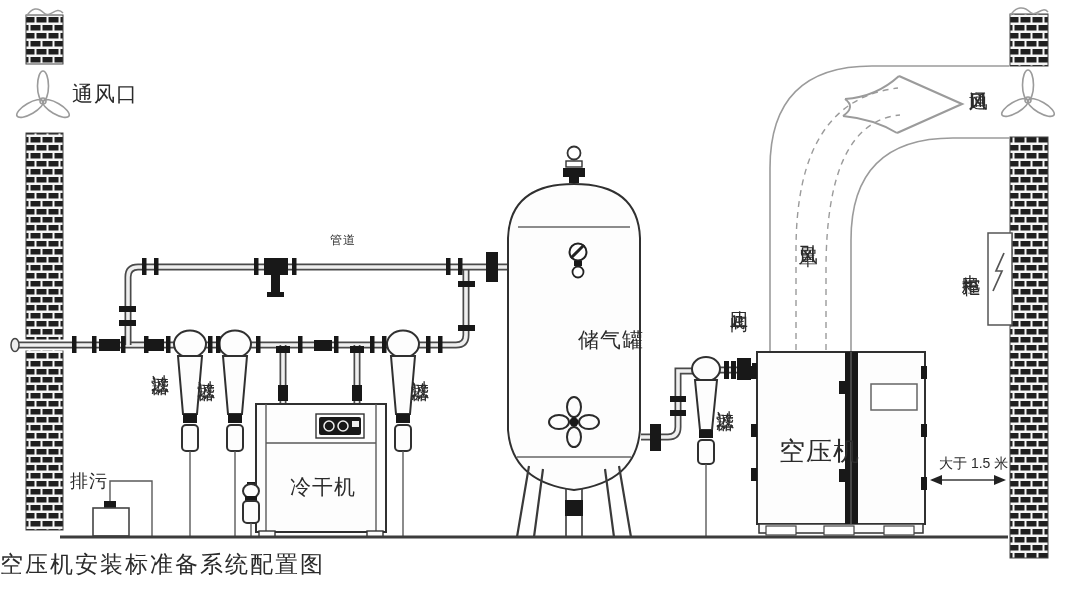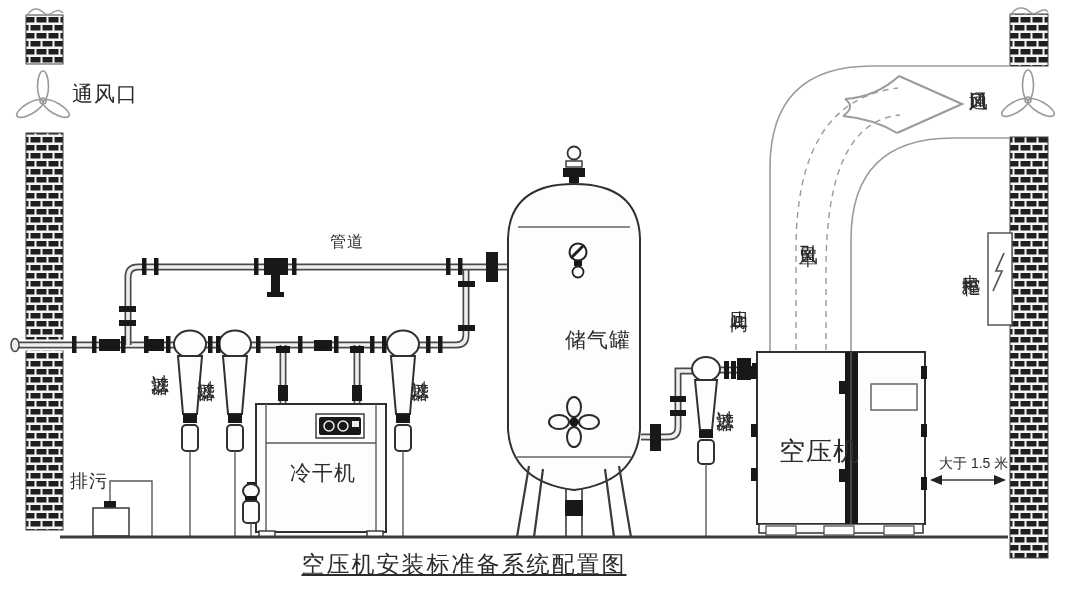--- a/index.html
+++ b/index.html
@@ -7,21 +7,21 @@
     position:relative;width:1080px;height:591px;overflow:hidden;
     background:var(--background,#ffffff);
     font-family:"Liberation Sans","DejaVu Sans",sans-serif;
   }
   .stage svg{position:absolute;left:0;top:0;}
   .lbl{
     position:absolute;color:var(--text,#2b2b2b);white-space:nowrap;
     line-height:1.06;letter-spacing:1px;
   }
   .v{writing-mode:vertical-rl;text-orientation:upright;letter-spacing:2px;}
-  .title{width:928px;text-align:center;letter-spacing:2px;text-decoration:underline;}
+  .title{width:928px;letter-spacing:2px;}
   
   .ln{stroke:var(--line,#3a3a3a);fill:none;}
   .lt{stroke:var(--light-line,#9b9b9b);fill:none;}
   .dash{stroke-dasharray:6 5;}
   .thin{stroke:#5a5a5a;fill:none;stroke-width:1.4;}
   .pipe{stroke:#4a4a4a;stroke-width:7;fill:none;}
   .pipe2{stroke:#efefef;stroke-width:3.6;fill:none;}
   .dark{fill:var(--fitting,#181818);stroke:none;}
   .shape{fill:#fdfdfd;stroke:#303030;stroke-width:2;}
   .wall{fill:url(#bk);stroke:#444;stroke-width:1;}
@@ -261,28 +261,28 @@
 
   <g>
     <path class="ln" stroke-width="1.6" d="M932,480 H1004"></path>
     <polygon fill="#222" points="930,480 942,475 942,485"></polygon>
     <polygon fill="#222" points="1006,480 994,475 994,485"></polygon>
   </g>
 </svg>
 
 <div class="lbl" style="left:72px;top:83px;font-size:21px">通风口</div>
 <div class="lbl v" style="left:968px;top:76px;font-size:19px">通风口</div>
-<div class="lbl" style="left:330px;top:234px;font-size:16px">管道</div>
+<div class="lbl" style="left:330px;top:234px;font-size:12px">管道</div>
 <div class="lbl v" style="left:150px;top:360px;font-size:18px">过滤器</div>
 <div class="lbl v" style="left:196px;top:366px;font-size:18px">过滤器</div>
 <div class="lbl v" style="left:410px;top:366px;font-size:18px">过滤器</div>
 <div class="lbl v" style="left:715px;top:396px;font-size:18px">过滤器</div>
 <div class="lbl" style="left:70px;top:472px;font-size:18px">排污</div>
-<div class="lbl" style="left:290px;top:462px;font-size:21px">冷干机</div>
-<div class="lbl" style="left:565px;top:329px;font-size:21px">储气罐</div>
+<div class="lbl" style="left:290px;top:476px;font-size:21px">冷干机</div>
+<div class="lbl" style="left:578px;top:329px;font-size:21px">储气罐</div>
 <div class="lbl v" style="left:729px;top:296px;font-size:18px">止回阀</div>
 <div class="lbl" style="left:779px;top:438px;font-size:26px">空压机</div>
 <div class="lbl v" style="left:798px;top:230px;font-size:19px">引风罩</div>
 <div class="lbl v" style="left:961px;top:260px;font-size:18px">电控柜</div>
 <div class="lbl" style="left:939px;top:456px;font-size:14px;letter-spacing:0">大于 1.5 米</div>
 <div class="lbl title" style="left:0;top:552px;font-size:23px">空压机安装标准备系统配置图</div>
 
 </div>
 
 </body></html>

